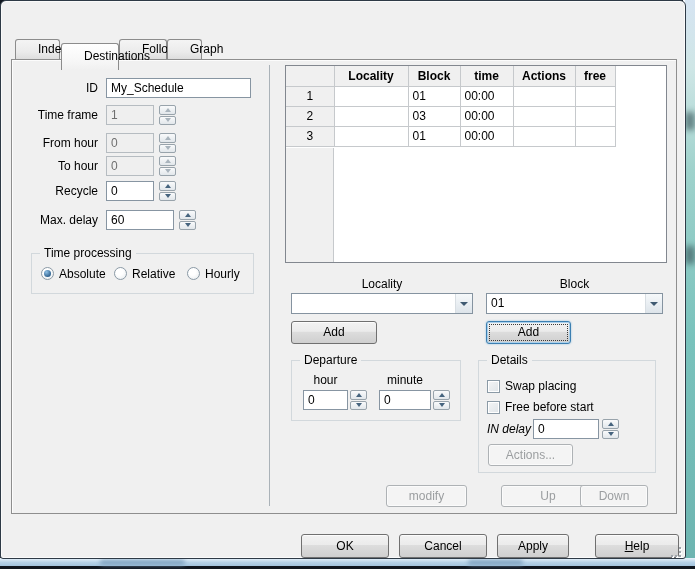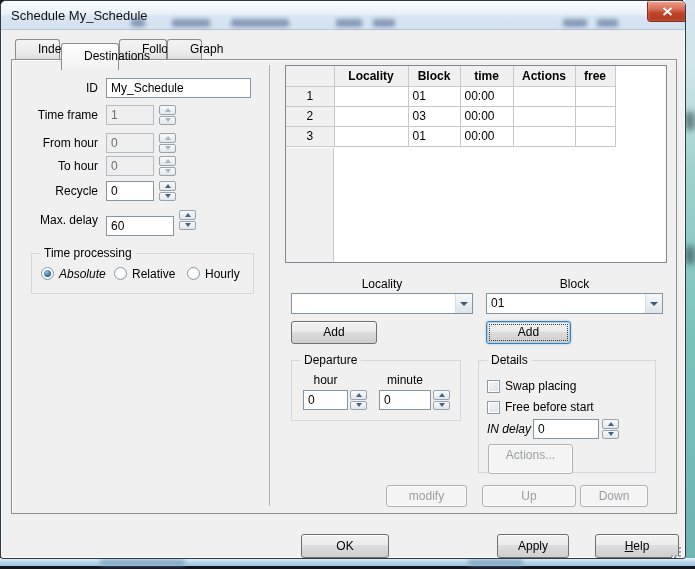--- a/index.html
+++ b/index.html
@@ -109,35 +109,20 @@
     <div class="smudge1"></div>
     <div class="smudge2"></div>
   </div>
   <div class="bg-bottom">
     <div class="bblob" style="left:100px;width:85px;"></div>
     <div class="bblob" style="left:468px;width:55px;"></div>
   </div>
 
   <div class="dialog">
 
-    <div class="titlebar">
-      <span class="title-text">Schedule My_Schedule</span>
-      <div class="menu-blob" style="left:130px;width:14px;"></div>
-      <div class="menu-blob" style="left:171px;width:38px;"></div>
-      <div class="menu-blob" style="left:230px;width:58px;"></div>
-      <div class="menu-blob" style="left:335px;width:26px;"></div>
-      <div class="menu-blob" style="left:372px;width:22px;"></div>
-      <div class="menu-blob" style="left:562px;width:24px;"></div>
-      <div class="menu-blob" style="left:596px;width:21px;"></div>
-      <div class="close-btn">
-        <svg width="11" height="9" viewBox="0 0 11 9">
-          <path d="M1.5 1 L9.5 8 M9.5 1 L1.5 8" stroke="#ffffff" stroke-width="2" fill="none"></path>
-        </svg>
-      </div>
-    </div>
 
     <div class="tab inactive" style="left:14px;width:45px;">
       <span>Index</span>
       </div>
     <div class="tab active" style="left:60px;width:58px;">
       <span>Destinations</span>
       </div>
     <div class="tab inactive" style="left:118px;width:48px;">
       <span>Follow-up</span>
       </div>
@@ -189,34 +174,34 @@
     <div class="spin" style="left:158px;top:180px;">
       <div class="spin-half">
           <i class="arr-up"></i>
         </div>
       <div class="spin-half">
           <i class="arr-dn"></i>
         </div>
     </div>
 
     <div class="flabel" style="left:27px;top:209px;">Max. delay</div>
-    <input class="tb" style="left: 105px; top: 209px; width: 68px; margin-top: 6px;" value="60">
+    <input class="tb" style="left: 105px; top: 209px; width: 68px;" value="60">
     <div class="spin" style="left:178px;top:209px;">
       <div class="spin-half">
           <i class="arr-up"></i>
         </div>
       <div class="spin-half">
           <i class="arr-dn"></i>
         </div>
     </div>
 
     <div class="gbox" style="left:30px;top:252px;width:223px;height:41px;">
       <span class="gbox-label">Time processing</span>
     </div>
-    <div class="opt" style="left:40px;top:266px;font-style:italic;">
+    <div class="opt" style="left:40px;top:266px;">
       <span class="radio checked"></span><span class="ol">Absolute</span>
     </div>
     <div class="opt" style="left:113px;top:266px;">
       <span class="radio"></span><span class="ol">Relative</span>
     </div>
     <div class="opt" style="left:186px;top:266px;">
       <span class="radio"></span><span class="ol">Hourly</span>
     </div>
 
     <div class="tbl-panel">
@@ -324,36 +309,39 @@
     <span style="position:absolute;left:486px;top:421px;font-style:italic;">IN delay</span>
     <input class="tb" style="left: 532px; top: 418px; width: 66px;" value="0">
     <div class="spin" style="left:601px;top:418px;">
       <div class="spin-half">
           <i class="arr-up"></i>
         </div>
       <div class="spin-half">
           <i class="arr-dn"></i>
         </div>
     </div>
-    <div class="btn disabled" style="left:487px;top:443px;width:85px;height:30px;">
+    <div class="btn disabled" style="left:487px;top:443px;width:85px;height:22px;">
       <span style="line-height:20px;">Actions...</span>
       </div>
 
     <div class="btn disabled" style="left:385px;top:484px;width:81px;height:22px;">
       <span style="line-height:20px;">modify</span>
       </div>
-    <div class="btn disabled" style="left:481px;top:484px;width:94px;height:22px;">
+    <div class="btn disabled" style="left:500px;top:484px;width:94px;height:22px;">
       <span style="line-height:20px;">Up</span>
       </div>
     <div class="btn disabled" style="left:579px;top:484px;width:68px;height:22px;">
       <span style="line-height:20px;">Down</span>
       </div>
 
     <div class="btn" style="left:300px;top:533px;width:88px;height:24px;">
       <span style="line-height:22px;">OK</span>
+      </div>
+    <div class="btn" style="left:398px;top:533px;width:88px;height:24px;">
+      <span style="line-height:22px;">Cancel</span>
       </div>
     <div class="btn" style="left:496px;top:533px;width:72px;height:24px;">
       <span style="line-height:22px;">Apply</span>
       </div>
     <div class="btn" style="left:594px;top:533px;width:84px;height:24px;">
       <span class="help-label" style="line-height:22px;">Help</span>
       </div>
 
     <div class="grip">
       <i style="left:8px;top:8px;"></i>

